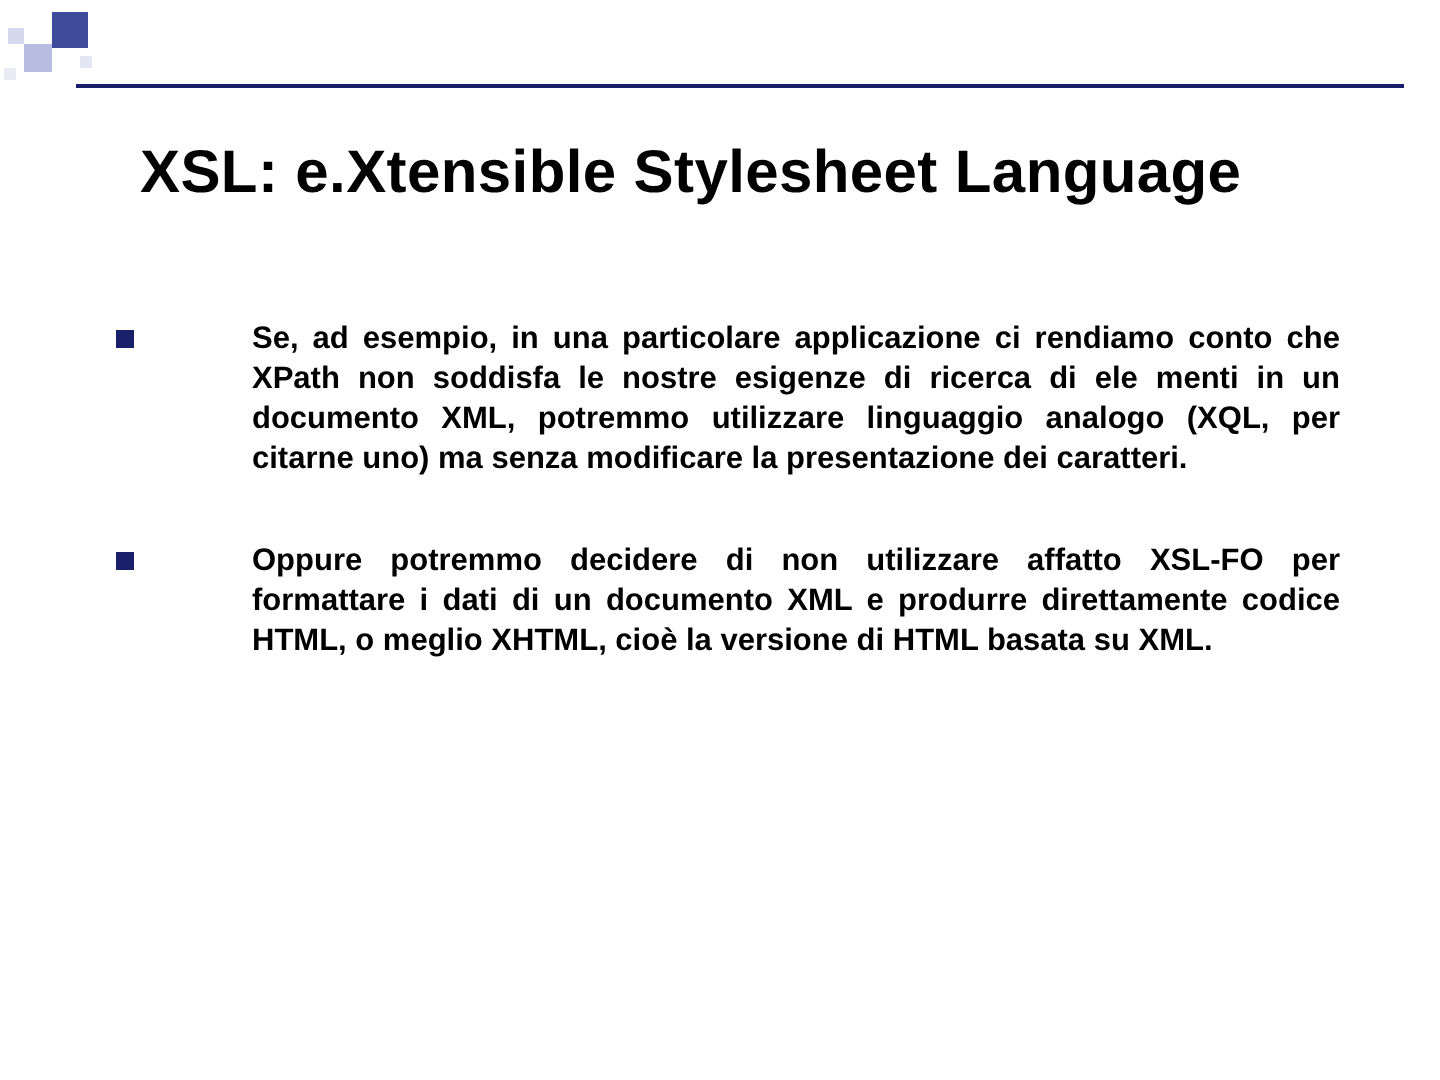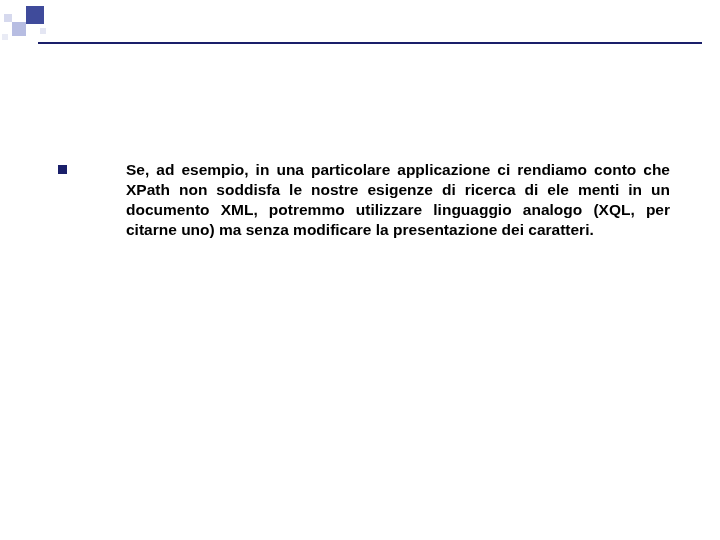--- a/index.html
+++ b/index.html
@@ -29,26 +29,33 @@
   <div class="corner-deco">
     <div class="sq c1"></div>
     <div class="sq c2"></div>
     <div class="sq c3"></div>
     <div class="sq c4"></div>
     <div class="sq c5"></div>
   </div>
 
   <div class="top-rule"></div>
 
+  <div class="title">XSL: e.Xtensible Stylesheet Language</div>
 
   <div class="body">
 
     <div class="item">
       <div class="bullet">
           <div class="sq2"></div>
         </div>
       <div class="text">Se, ad esempio, in una particolare applicazione ci rendiamo conto che XPath non soddisfa le nostre esigenze di ricerca di ele menti in un documento XML, potremmo utilizzare linguaggio analogo (XQL, per citarne uno) ma senza modificare la presentazione dei caratteri.</div>
     </div>
 
+    <div class="item">
+      <div class="bullet">
+          <div class="sq2"></div>
+        </div>
+      <div class="text">Oppure potremmo decidere di non utilizzare affatto XSL-FO per formattare i dati di un documento XML e produrre direttamente codice HTML, o meglio XHTML, cioè la versione di HTML basata su XML.</div>
+    </div>
 
   </div>
 
 </div>
 
 </body></html>

